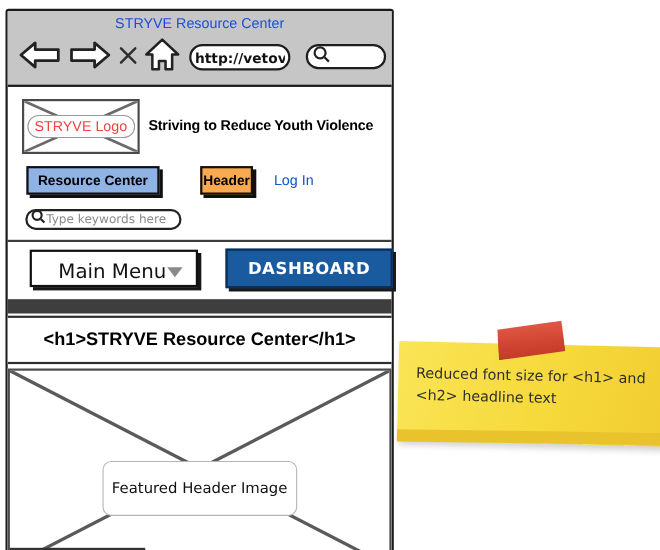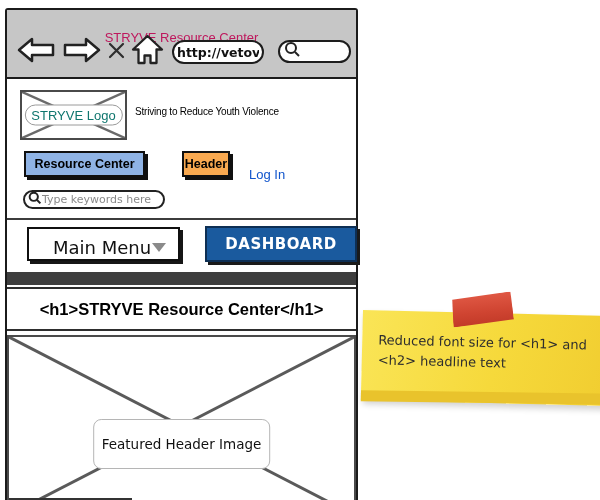--- a/index.html
+++ b/index.html
@@ -5,51 +5,51 @@
   * { margin:0; padding:0; box-sizing:border-box; }
   html,body { width:600px; height:500px; background:#fff; overflow:hidden; position:relative;
               font-family:"Liberation Sans", sans-serif; }
 
   
   .window { position:absolute; left:5px; top:8px; width:353px; height:505px;
             border:2.5px solid #1b1b1b; border-radius:3px; background:#fff; }
 
   .chrome { position:absolute; left:0; top:0; right:0; height:69px;
             background:#c6c6c6; border-bottom:2.5px solid #1b1b1b; }
-  .win-title { text-align:center; padding-top:20px; font-size:13px; color:#be185d; }
+  .win-title { text-align:center; padding-top:3px; font-size:13px; color:#1d4ed8; }
 
   .tb { position:absolute; }
   .tb-back { left:10px; top:26px; }
   .tb-fwd  { left:56px; top:26px; }
   .tb-x    { left:101px; top:32px; }
   .tb-home { left:124px; top:24px; }
   .url { position:absolute; left:165px; top:30px; width:92px; height:24px;
          border:2.5px solid #1d1d1d; border-radius:12px; background:#fff;
          font:bold 12.5px "DejaVu Sans", sans-serif; padding:0 3px; color:#111; }
   .srch-pill { position:absolute; left:271px; top:30px; width:73px; height:23px;
                border:2px solid #1d1d1d; border-radius:12px; background:#fff;
                display:flex; align-items:center; padding-left:4px; }
 
   
   .logo-box { position:absolute; left:13px; top:80px; width:107px; height:50px;
               border:2px solid #4a4a4a; background:#fff; }
   .logo-box svg { position:absolute; left:0; top:0; width:100%; height:100%; }
   .logo-pill { position:absolute; left:50%; top:50%; transform:translate(-50%,-50%);
                border:1.5px solid #9a9a9a; border-radius:11px; background:#fff;
-               font-size:13px; color:#0f766e; padding:2px 6px; white-space:nowrap; }
-  .tagline { position:absolute; left:128px; top:96px; font-weight:normal; font-size:10px;
+               font-size:13px; color:#ef4444; padding:2px 6px; white-space:nowrap; }
+  .tagline { position:absolute; left:128px; top:96px; font-weight:bold; font-size:13px;
              letter-spacing:-0.2px; color:#000; }
 
   .btn { position:absolute; display:flex; align-items:center; justify-content:center;
          border:2px solid #101010; box-shadow:3px 3px 0 #101010; cursor:pointer;
          font-weight:bold; font-size:12.5px; color:#000;text-align:center; }
   .btn-resource { left:17px; top:141px; width:121px; height:26px; background:#8fb3e5; }
   .btn-about    { left:175px; top:141px; width:48px; height:26px; background:#f9a950; }
   .login-link { position:absolute; left:242px; top:146px; font-size:13px; color:#1155cc;
-                cursor:pointer;margin-top:11px; }
+                cursor:pointer; }
 
   .kw-pill { position:absolute; left:16px; top:180px; width:142px; height:19px;
              border:2px solid #222; border-radius:11px; background:#fff;
              display:flex; align-items:center; padding-left:3px; }
   .kw-pill input { border:none; outline:none; width:110px; font-size:11px;
                    font-family:"DejaVu Sans", sans-serif; background:transparent; color:#333; }
   .kw-pill input::placeholder { color:#8a8a8a; }
 
   .divider { position:absolute; left:0; right:0; top:208px; height:2px; background:#3c3c3c; }
 

